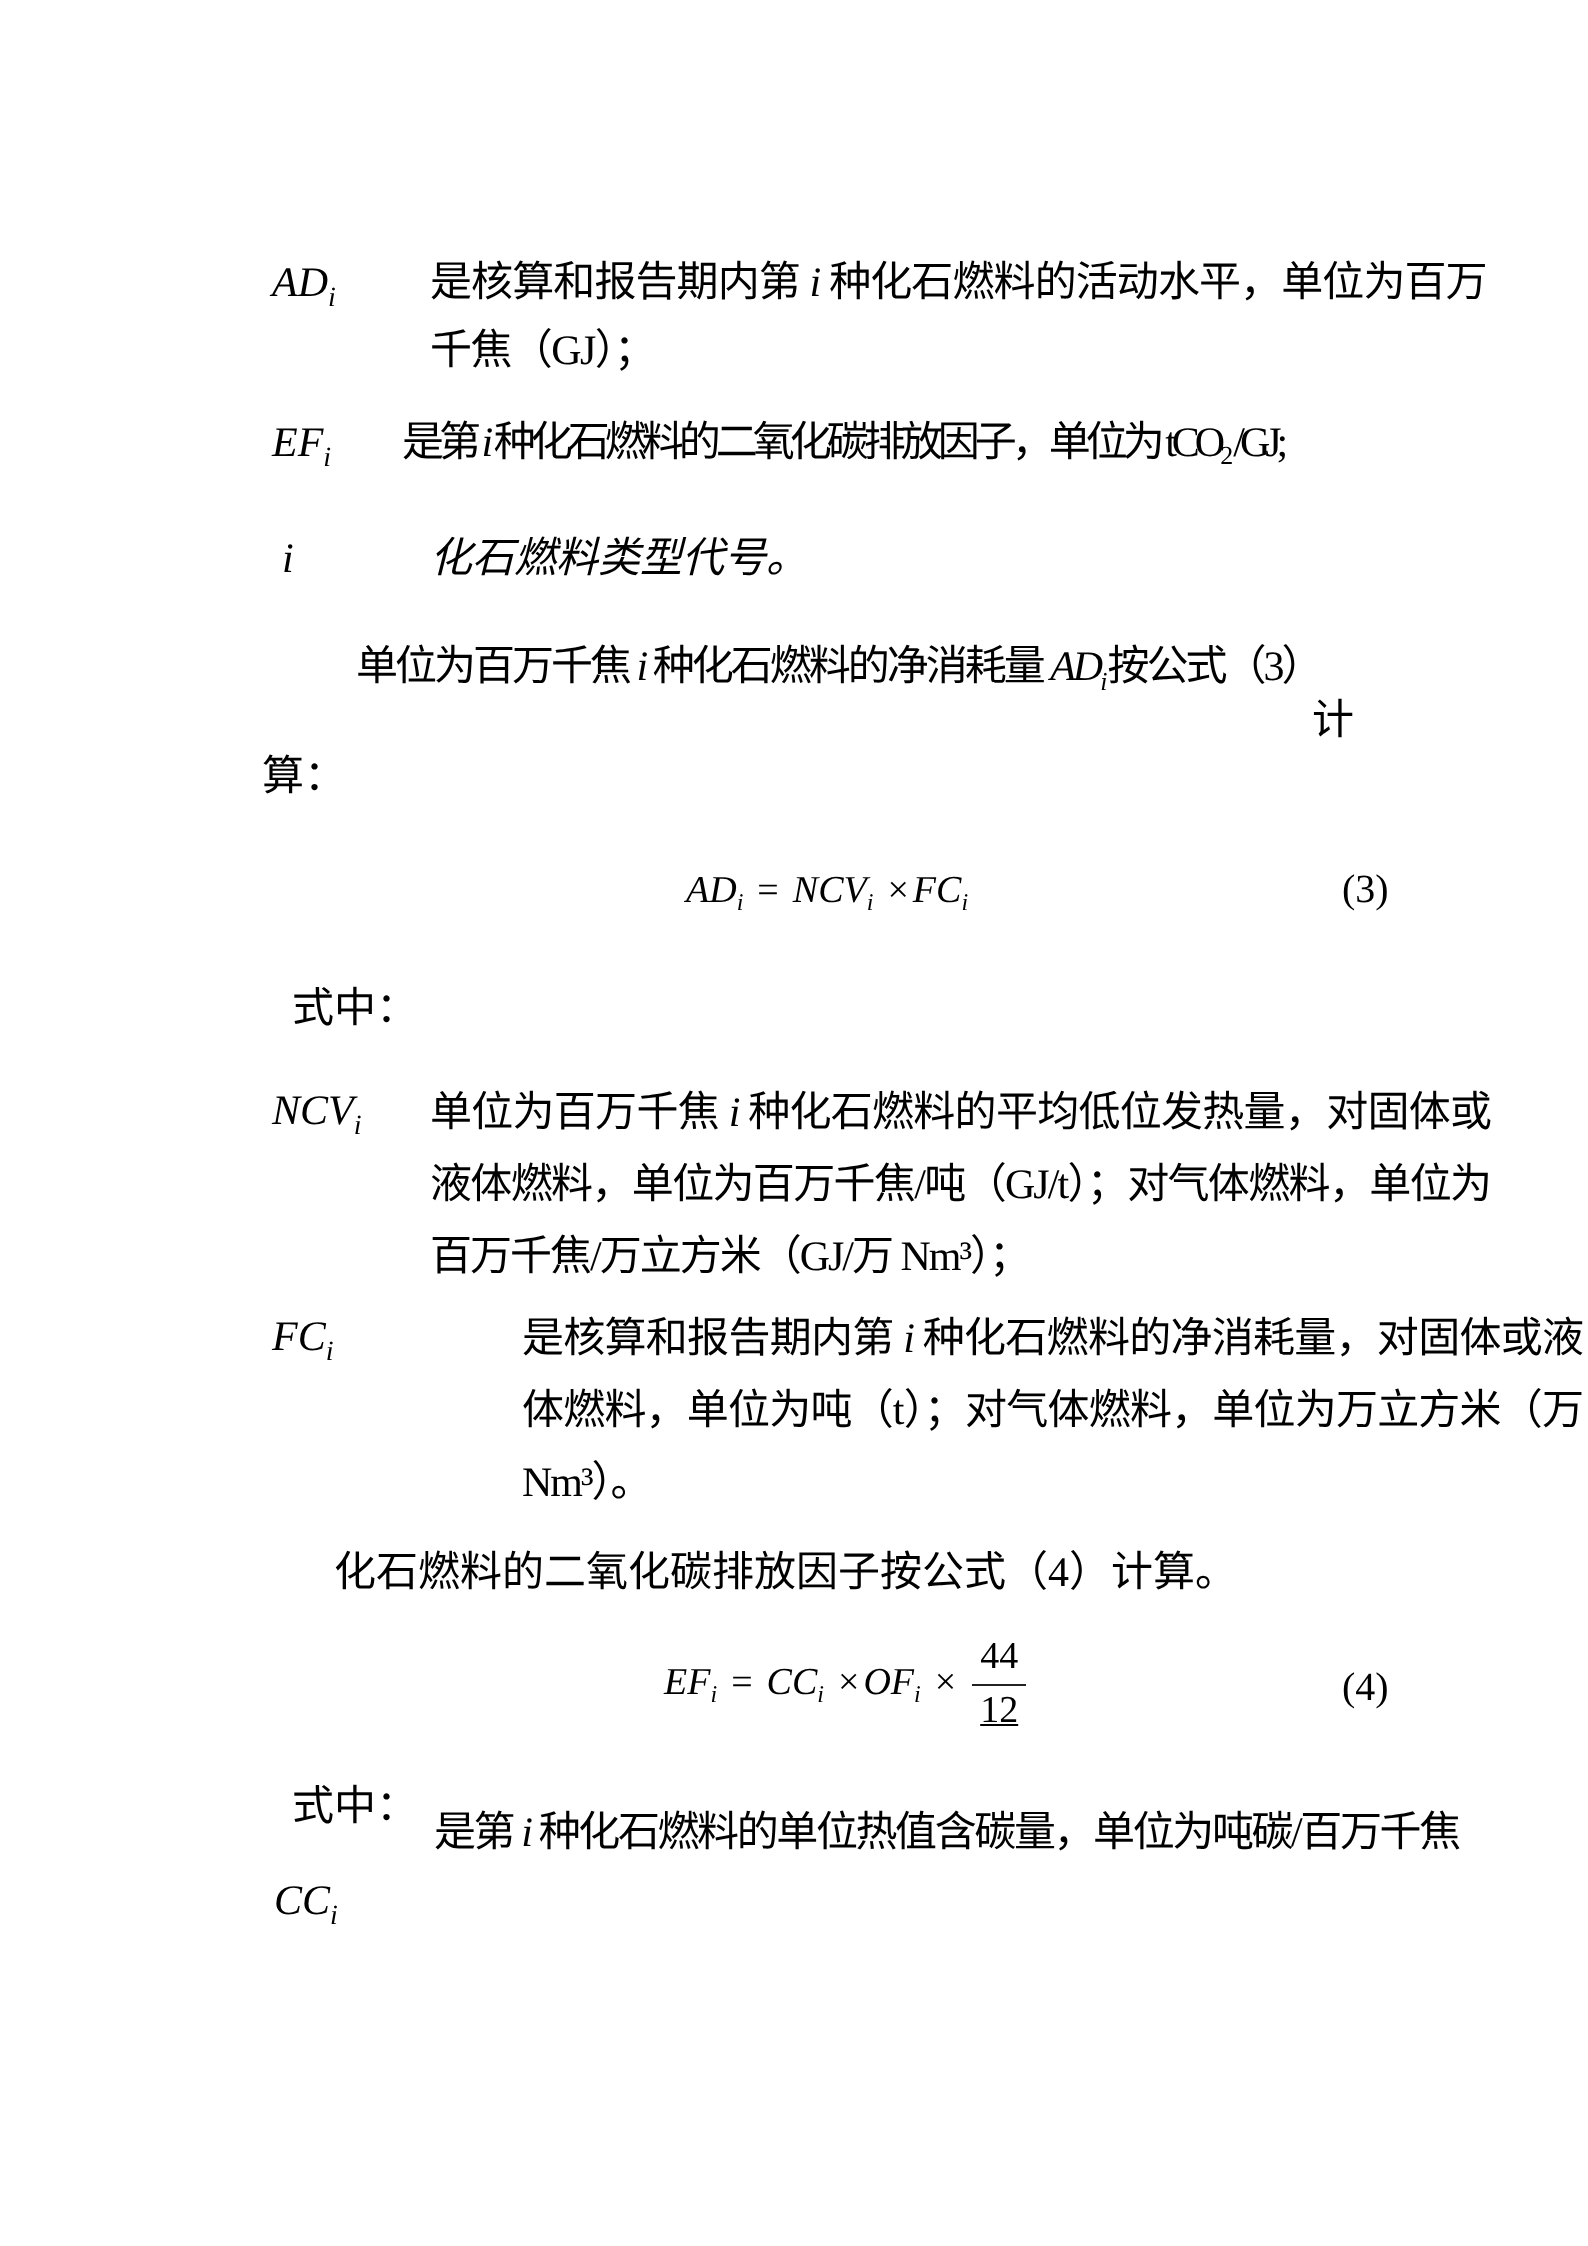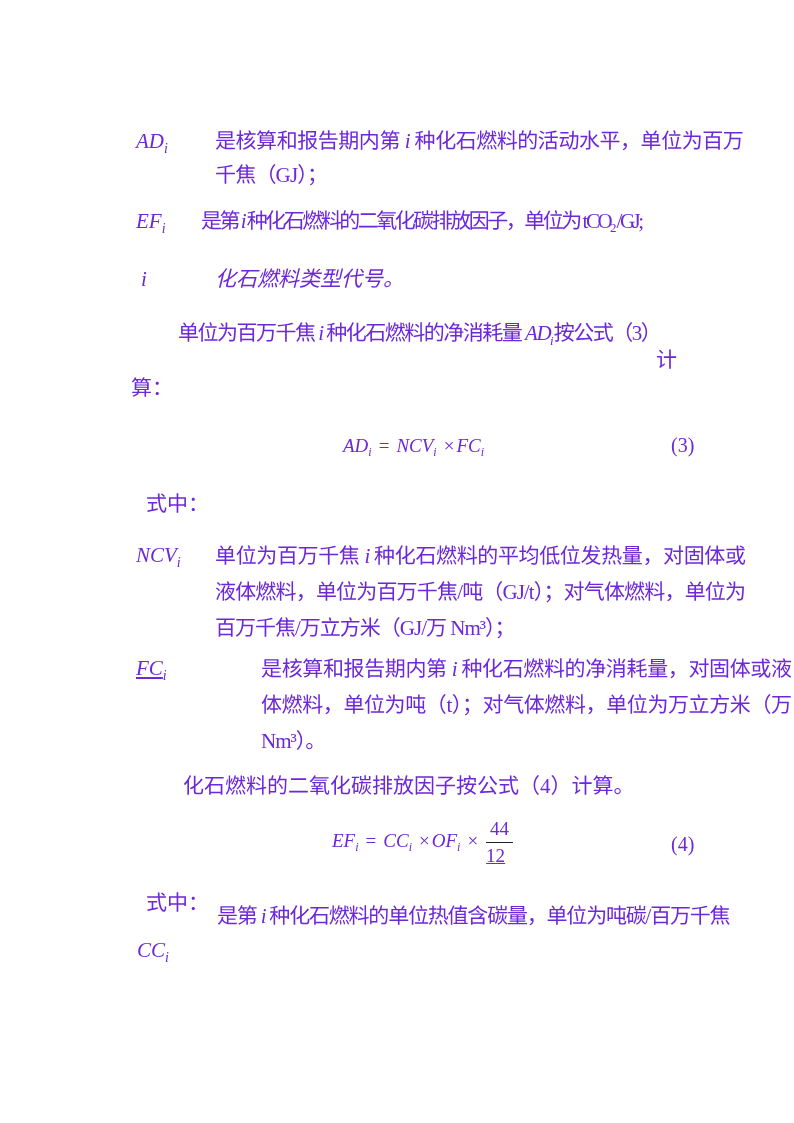--- a/index.html
+++ b/index.html
@@ -2,39 +2,39 @@
 <html lang="zh-CN"><head>
 <meta charset="utf-8">
 <title>Document Page</title>
 <style>
   html,body{margin:0;padding:0;background:#e8e8e8;}
   .page{
     position:relative;
     width:794px;height:1123px;
     margin:0 auto;
     background:#ffffff;
-    color:#6d28d9;
+    color:#000000;
     font-family:"Liberation Serif","DejaVu Serif",serif;
     overflow:hidden;
   }
   .abs{position:absolute;}
   .cjk{font-size:21px;line-height:34px;}
   .def{text-align:justify;}
   .nowrap{white-space:nowrap;}
   .term{font-size:21px;font-style:italic;line-height:34px;}
   .tsub{font-size:14px;font-style:italic;vertical-align:-5px;letter-spacing:0;}
   .ivar{font-style:italic;}
   .latsub{font-size:13px;vertical-align:-4px;letter-spacing:0;}
   
   .formula{font-size:19px;white-space:nowrap;line-height:24px;}
   .fv{font-style:italic;}
   .fsub{font-size:12px;font-style:italic;vertical-align:-4px;}
   .feq{padding:0 7px;}
   .fx{padding:0 2px 0 7px;}
-  .frac{display:inline-block;vertical-align:middle;margin-left:6px;font-style:normal;}
+  .frac{display:inline-block;text-align:center;vertical-align:middle;margin-left:6px;font-style:normal;}
   .frac .num{display:block;border-bottom:1.5px solid #222;padding:0 4px 2px;line-height:22px;}
   .frac .den{display:block;padding-top:2px;line-height:22px;text-decoration:underline;}
   .flabel{font-size:20px;line-height:24px;}
 </style>
 </head>
 <body>
 
 <div class="page">
 
   <div class="abs term" style="left:136px;top:124px;"><span>AD</span><sub class="tsub">i</sub></div>
@@ -51,24 +51,24 @@
   <div class="abs cjk" style="left:131px;top:371px;"><span>算：</span></div>
 
   <div class="abs formula" style="left:343px;top:434px;"><span class="fv">AD</span><sub class="fsub">i</sub><span class="feq">=</span><span class="fv">NCV</span><sub class="fsub">i</sub><span class="fx">×</span><span class="fv">FC</span><sub class="fsub">i</sub></div>
   <div class="abs flabel" style="left:671px;top:433px;">(3)</div>
 
   <div class="abs cjk" style="left:146px;top:487px;">式中：</div>
 
   <div class="abs term" style="left:136px;top:538px;"><span>NCV</span><sub class="tsub">i</sub></div>
   <div class="abs cjk def" style="left:215px;top:538px;width:530px;line-height:36px;letter-spacing:-1px;"><span>单位为百万千焦 </span><span class="ivar">i</span><span> 种化石燃料的平均低位发热量，对固体或液体燃料，单位为百万千焦/吨（GJ/t）；对气体燃料，单位为百万千焦/万立方米（GJ/万 Nm³）；</span></div>
 
-  <div class="abs term" style="left:136px;top:651px;text-decoration:underline;"><span>FC</span><sub class="tsub">i</sub></div>
+  <div class="abs term" style="left:136px;top:651px;"><span>FC</span><sub class="tsub">i</sub></div>
   <div class="abs cjk def" style="left:215px;top:651px;width:530px;line-height:36px;letter-spacing:-1px;margin-left:46px;"><span>是核算和报告期内第 </span><span class="ivar">i</span><span> 种化石燃料的净消耗量，对固体或液体燃料，单位为吨（t）；对气体燃料，单位为万立方米（万 Nm³）。</span></div>
 
-  <div class="abs cjk nowrap" style="left:167px;top:769px;margin-left:16px;">化石燃料的二氧化碳排放因子按公式（4）计算。</div>
+  <div class="abs cjk nowrap" style="left:167px;top:769px;">化石燃料的二氧化碳排放因子按公式（4）计算。</div>
 
   <div class="abs formula" style="left:332px;top:818px;"><span class="fv">EF</span><sub class="fsub">i</sub><span class="feq">=</span><span class="fv">CC</span><sub class="fsub">i</sub><span class="fx">×</span><span class="fv">OF</span><sub class="fsub">i</sub><span class="fx">×</span><span class="frac"><span class="num">44</span><span class="den">12</span></span></div>
   <div class="abs flabel" style="left:671px;top:832px;">(4)</div>
 
   <div class="abs cjk" style="left:146px;top:886px;">式中：</div>
 
   <div class="abs term" style="left:137px;top:933px;"><span>CC</span><sub class="tsub">i</sub></div>
   <div class="abs cjk nowrap" style="left:217px;top:899px;letter-spacing:-1.2px;"><span>是第 </span><span class="ivar">i</span><span> 种化石燃料的单位热值含碳量，单位为吨碳/百万千焦</span></div>
 
 </div>

